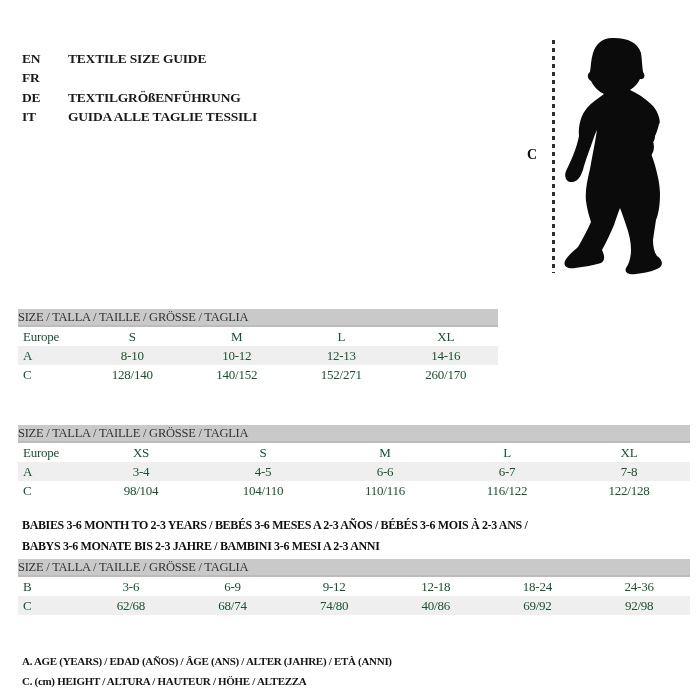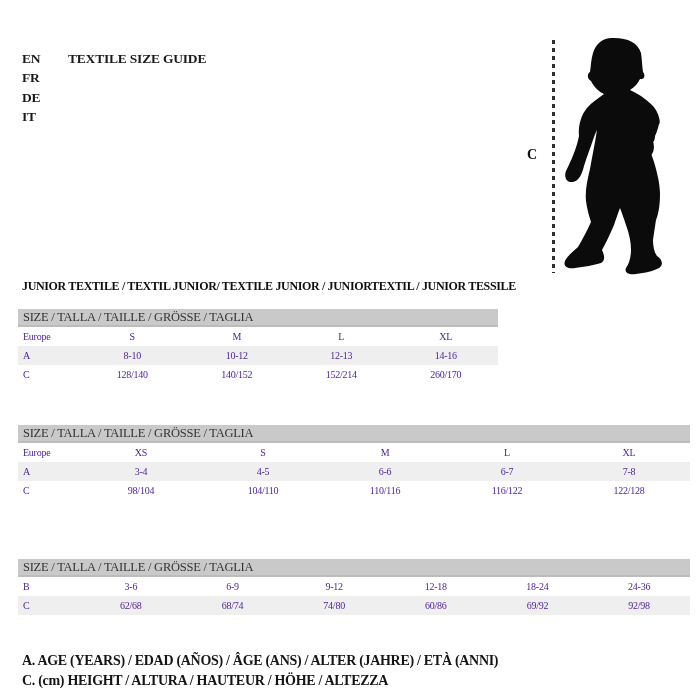--- a/index.html
+++ b/index.html
@@ -16,49 +16,51 @@
   .measure-line{position:absolute;left:552px;top:12px;width:3px;height:233px;
     background:repeating-linear-gradient(to bottom,#2e2e2e 0 4px,transparent 4px 8px);}
   .measure-label{position:absolute;left:527px;top:119px;font-weight:700;font-size:14px;color:#111;}
   .figure-svg{position:absolute;left:558px;top:7px;}
   
   .sec-title{position:absolute;left:22px;font-weight:700;font-size:12px;
     letter-spacing:-0.35px;color:#101010;line-height:16px;white-space:nowrap;}
   .sec-title sub{font-size:9px;vertical-align:-2px;}
   .sec-title.two-line{line-height:20.5px;white-space:normal;width:560px;}
   table{position:absolute;left:18px;border-collapse:collapse;table-layout:fixed;}
-  td{font-size:10px;letter-spacing:-0.25px;color:#4c1d95;height:19px;
+  td{font-size:13px;letter-spacing:-0.25px;color:#14532d;height:19px;
     text-align:center;padding:0;overflow:hidden;white-space:nowrap;}
   td.rowlabel{text-align:left;padding-left:5px;}
-  td.bar{background:#c9c9c9;text-align:left;padding-left:5px;font-size:12.5px;
+  td.bar{background:#c9c9c9;text-align:left;font-size:12.5px;
     color:#333;height:16px;border-bottom:2px solid #bcbcbc;}
   tr.shaded td{background:#efefef;}
   
   .footnotes{position:absolute;left:22px;top:623px;}
-  .footnote{font-weight:700;font-size:14px;letter-spacing:-0.3px;
+  .footnote{font-weight:700;font-size:11px;letter-spacing:-0.3px;
     line-height:20px;color:#151515;white-space:nowrap;}
 </style>
 </head>
 <body>
 
 <div id="canvas">
 
   <div class="lang-list">
     <div class="lang-row">
       <span class="lang-code">EN</span>
       <span class="lang-label">TEXTILE SIZE GUIDE</span>
     </div>
     <div class="lang-row">
       <span class="lang-code">FR</span>
     </div>
     <div class="lang-row">
       <span class="lang-code">DE</span>
+      <span class="lang-label">TEXTILGRÖßENFÜHRUNG</span>
     </div>
     <div class="lang-row">
       <span class="lang-code">IT</span>
+      <span class="lang-label">GUIDA ALLE TAGLIE TESSILI</span>
     </div>
   </div>
 
   <div class="measure-line"></div>
   <div class="measure-label">C</div>
   <svg class="figure-svg" width="110" height="240" viewBox="0 0 110 240">
     <path fill="#0b0b0b" d="
       M56,3
       C46,2 38,8 35,18
       C33,24 33,31 32,37
@@ -96,21 +98,20 @@
       C99,97 100,93 101,89
       C103,88 101,77 94,70
       C87,63 79,58 72,55
       C77,52 80,48 82,44
       C86,45 88,41 85,37
       C84,31 84,24 83,18
       C80,8 70,3 56,3 Z"></path>
     <ellipse fill="#0b0b0b" cx="88" cy="112" rx="8" ry="11"></ellipse>
   </svg>
 
-  <div class="sec-title" style="top:250px">JUNIOR TEXTILE / TEXTIL JUNIOR/ TEXTILE JUNIOR / JUNIORTEXTIL / JUNIOR TESSILE</div>
   <table style="top:281px;width:480px">
     <colgroup>
         <col style="width:62px">
         <col style="width:104.5px">
         <col style="width:104.5px">
         <col style="width:104.5px">
         <col style="width:104.5px">
       </colgroup>
     <tbody>
         <tr>
@@ -127,21 +128,21 @@
       <td class="rowlabel">A</td>
       <td>8-10</td>
       <td>10-12</td>
       <td>12-13</td>
       <td>14-16</td>
     </tr>
     <tr>
       <td class="rowlabel">C</td>
       <td>128/140</td>
       <td>140/152</td>
-      <td>152/214</td>
+      <td>152/271</td>
       <td>260/170</td>
     </tr>
   </tbody>
     </table>
 
   <table style="top:397px;width:672px">
     <colgroup>
         <col style="width:62px">
         <col style="width:122px">
         <col style="width:122px">
@@ -173,20 +174,24 @@
       <td class="rowlabel">C</td>
       <td>98/104</td>
       <td>104/110</td>
       <td>110/116</td>
       <td>116/122</td>
       <td>122/128</td>
     </tr>
   </tbody>
     </table>
 
+  <div class="sec-title two-line" style="top:487px">
+    <div>BABIES 3-6 MONTH TO 2-3 YEARS / BEBÉS 3-6 MESES A 2-3 AÑOS / BÉBÉS 3-6 MOIS À 2-3 ANS /</div>
+    <div>BABYS 3-6 MONATE BIS 2-3 JAHRE / BAMBINI 3-6 MESI A 2-3 ANNI</div>
+  </div>
   <table style="top:531px;width:672px">
     <colgroup>
         <col style="width:62px">
         <col style="width:101.6px">
         <col style="width:101.6px">
         <col style="width:101.6px">
         <col style="width:101.6px">
         <col style="width:101.6px">
         <col style="width:101.6px">
       </colgroup>
@@ -201,21 +206,21 @@
       <td>9-12</td>
       <td>12-18</td>
       <td>18-24</td>
       <td>24-36</td>
     </tr>
     <tr class="shaded">
       <td class="rowlabel">C</td>
       <td>62/68</td>
       <td>68/74</td>
       <td>74/80</td>
-      <td>60/86</td>
+      <td>40/86</td>
       <td>69/92</td>
       <td>92/98</td>
     </tr>
   </tbody>
     </table>
 
   <div class="footnotes">
     <div class="footnote">A. AGE (YEARS) / EDAD (AÑOS) / ÂGE (ANS) / ALTER (JAHRE) / ETÀ (ANNI)</div>
     <div class="footnote">C. (cm) HEIGHT / ALTURA / HAUTEUR / HÖHE / ALTEZZA</div>
   </div>

